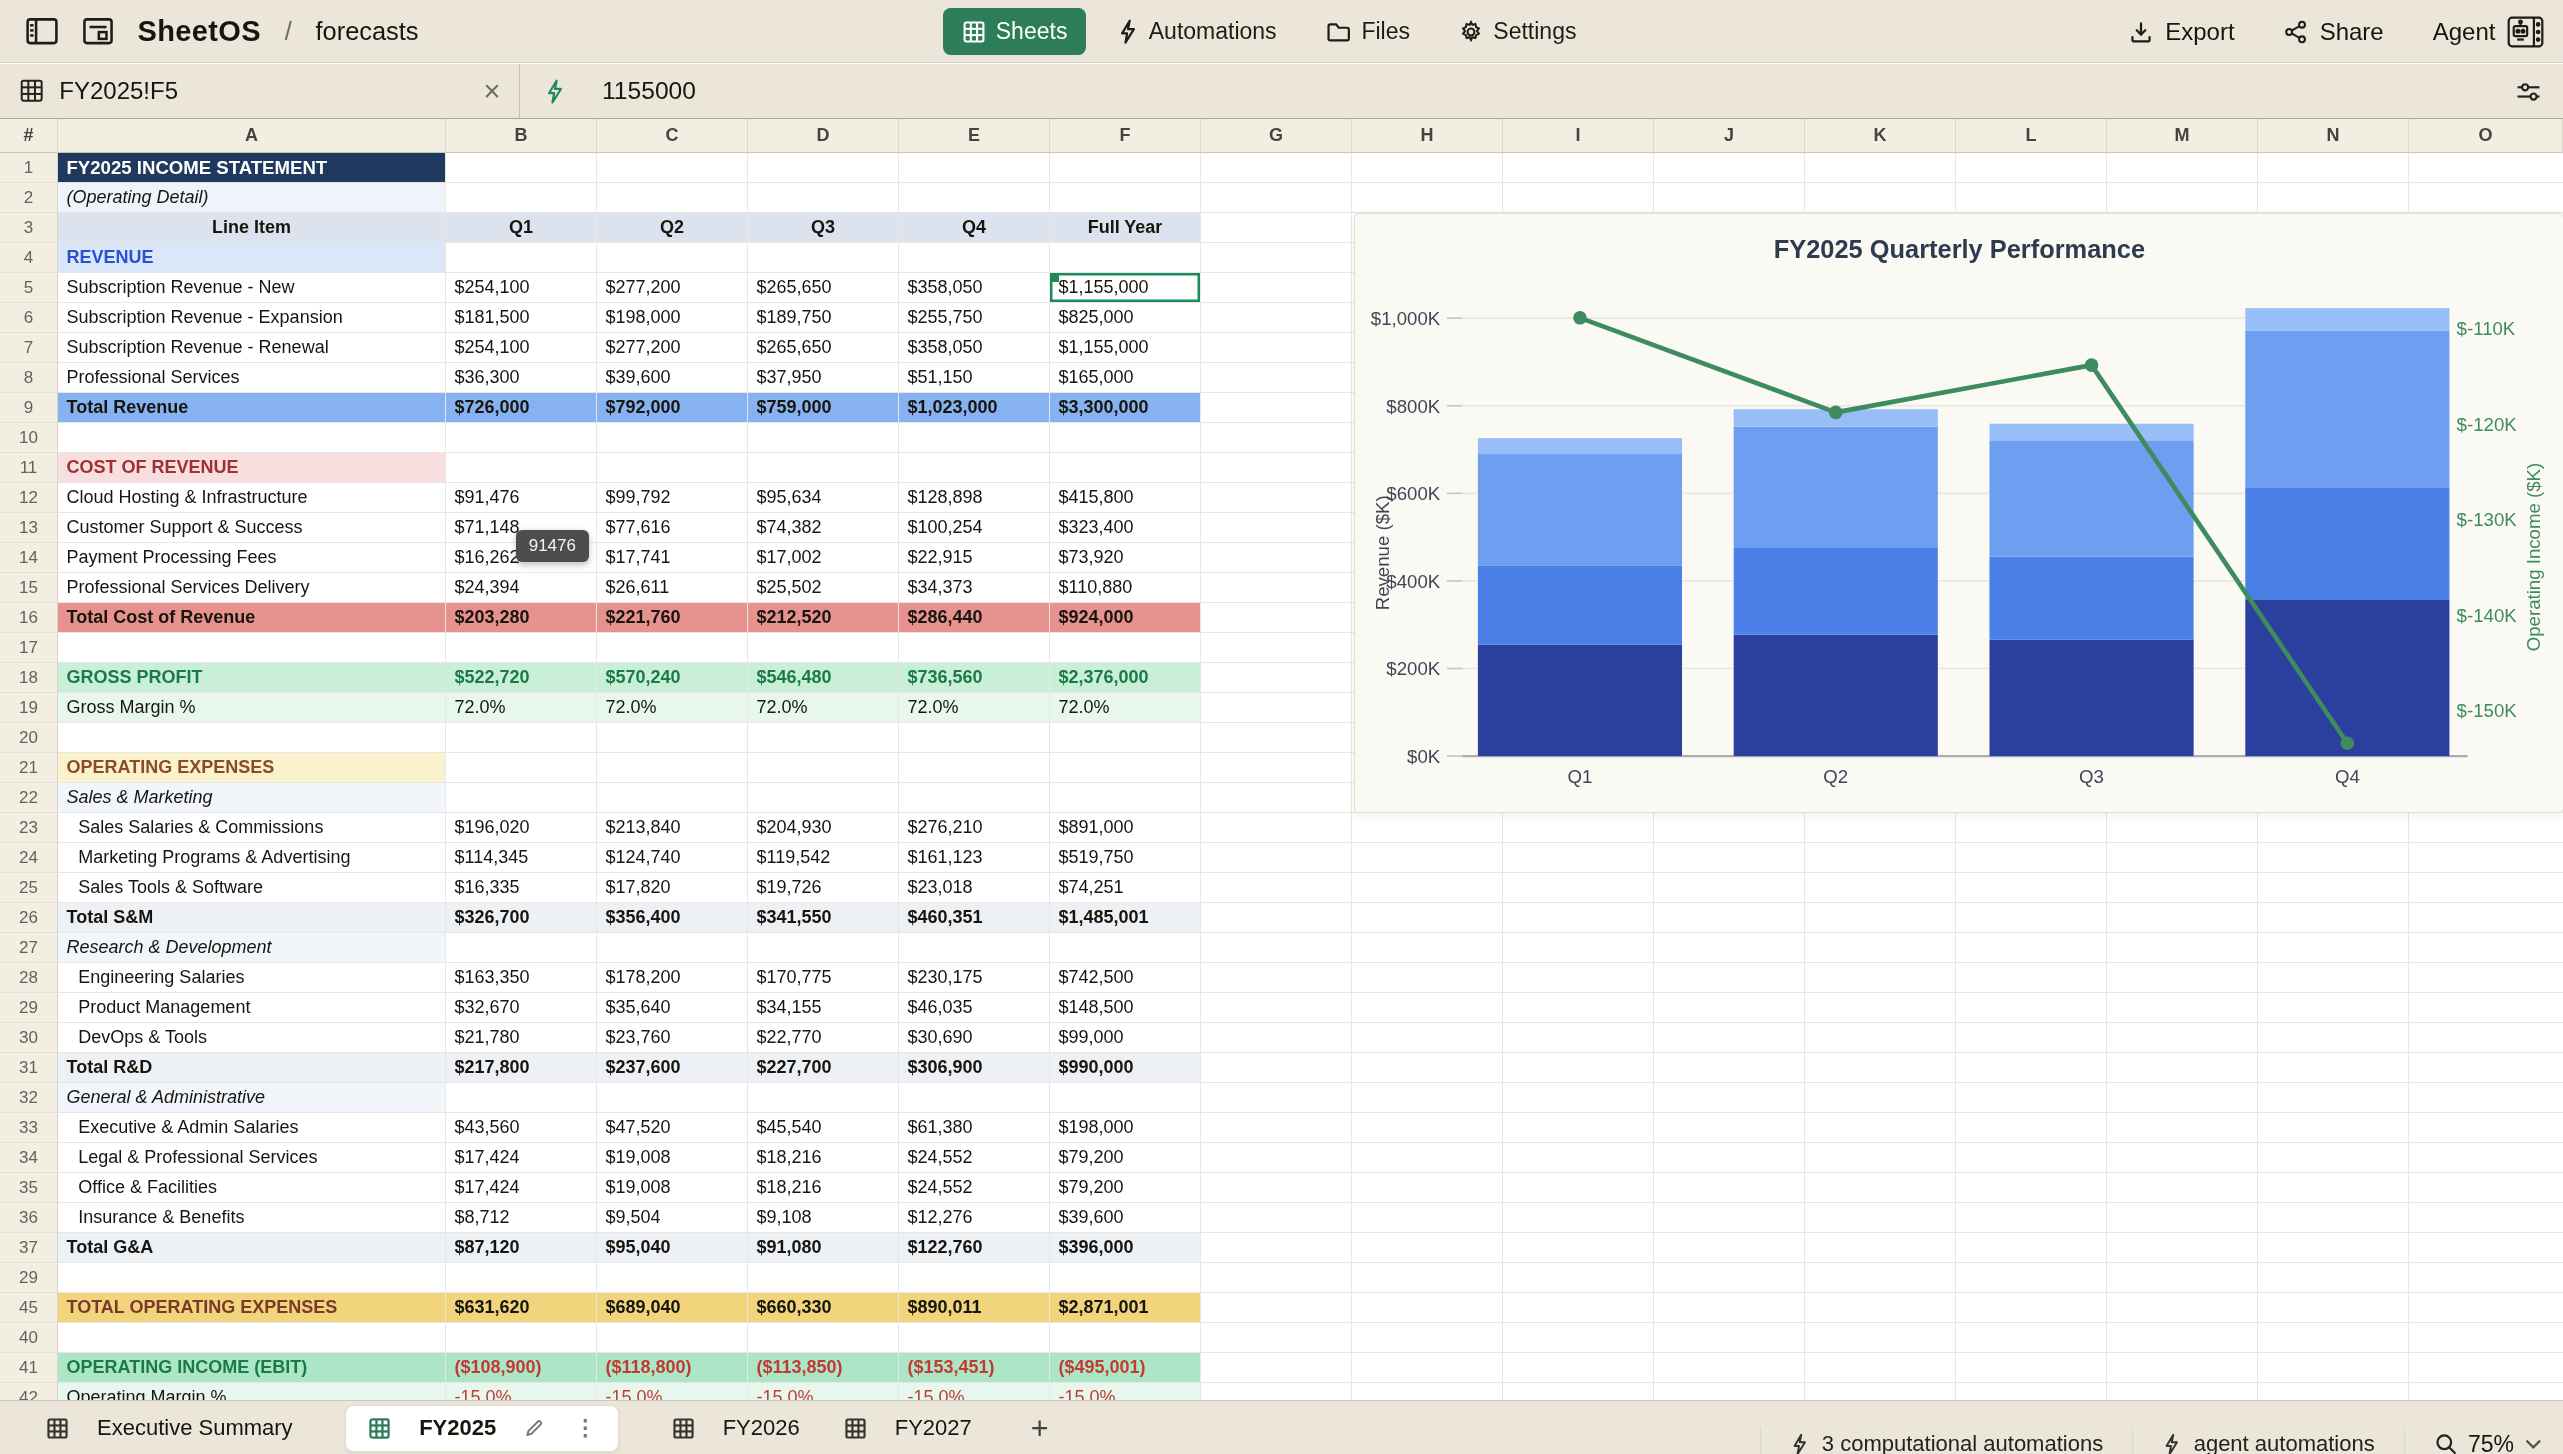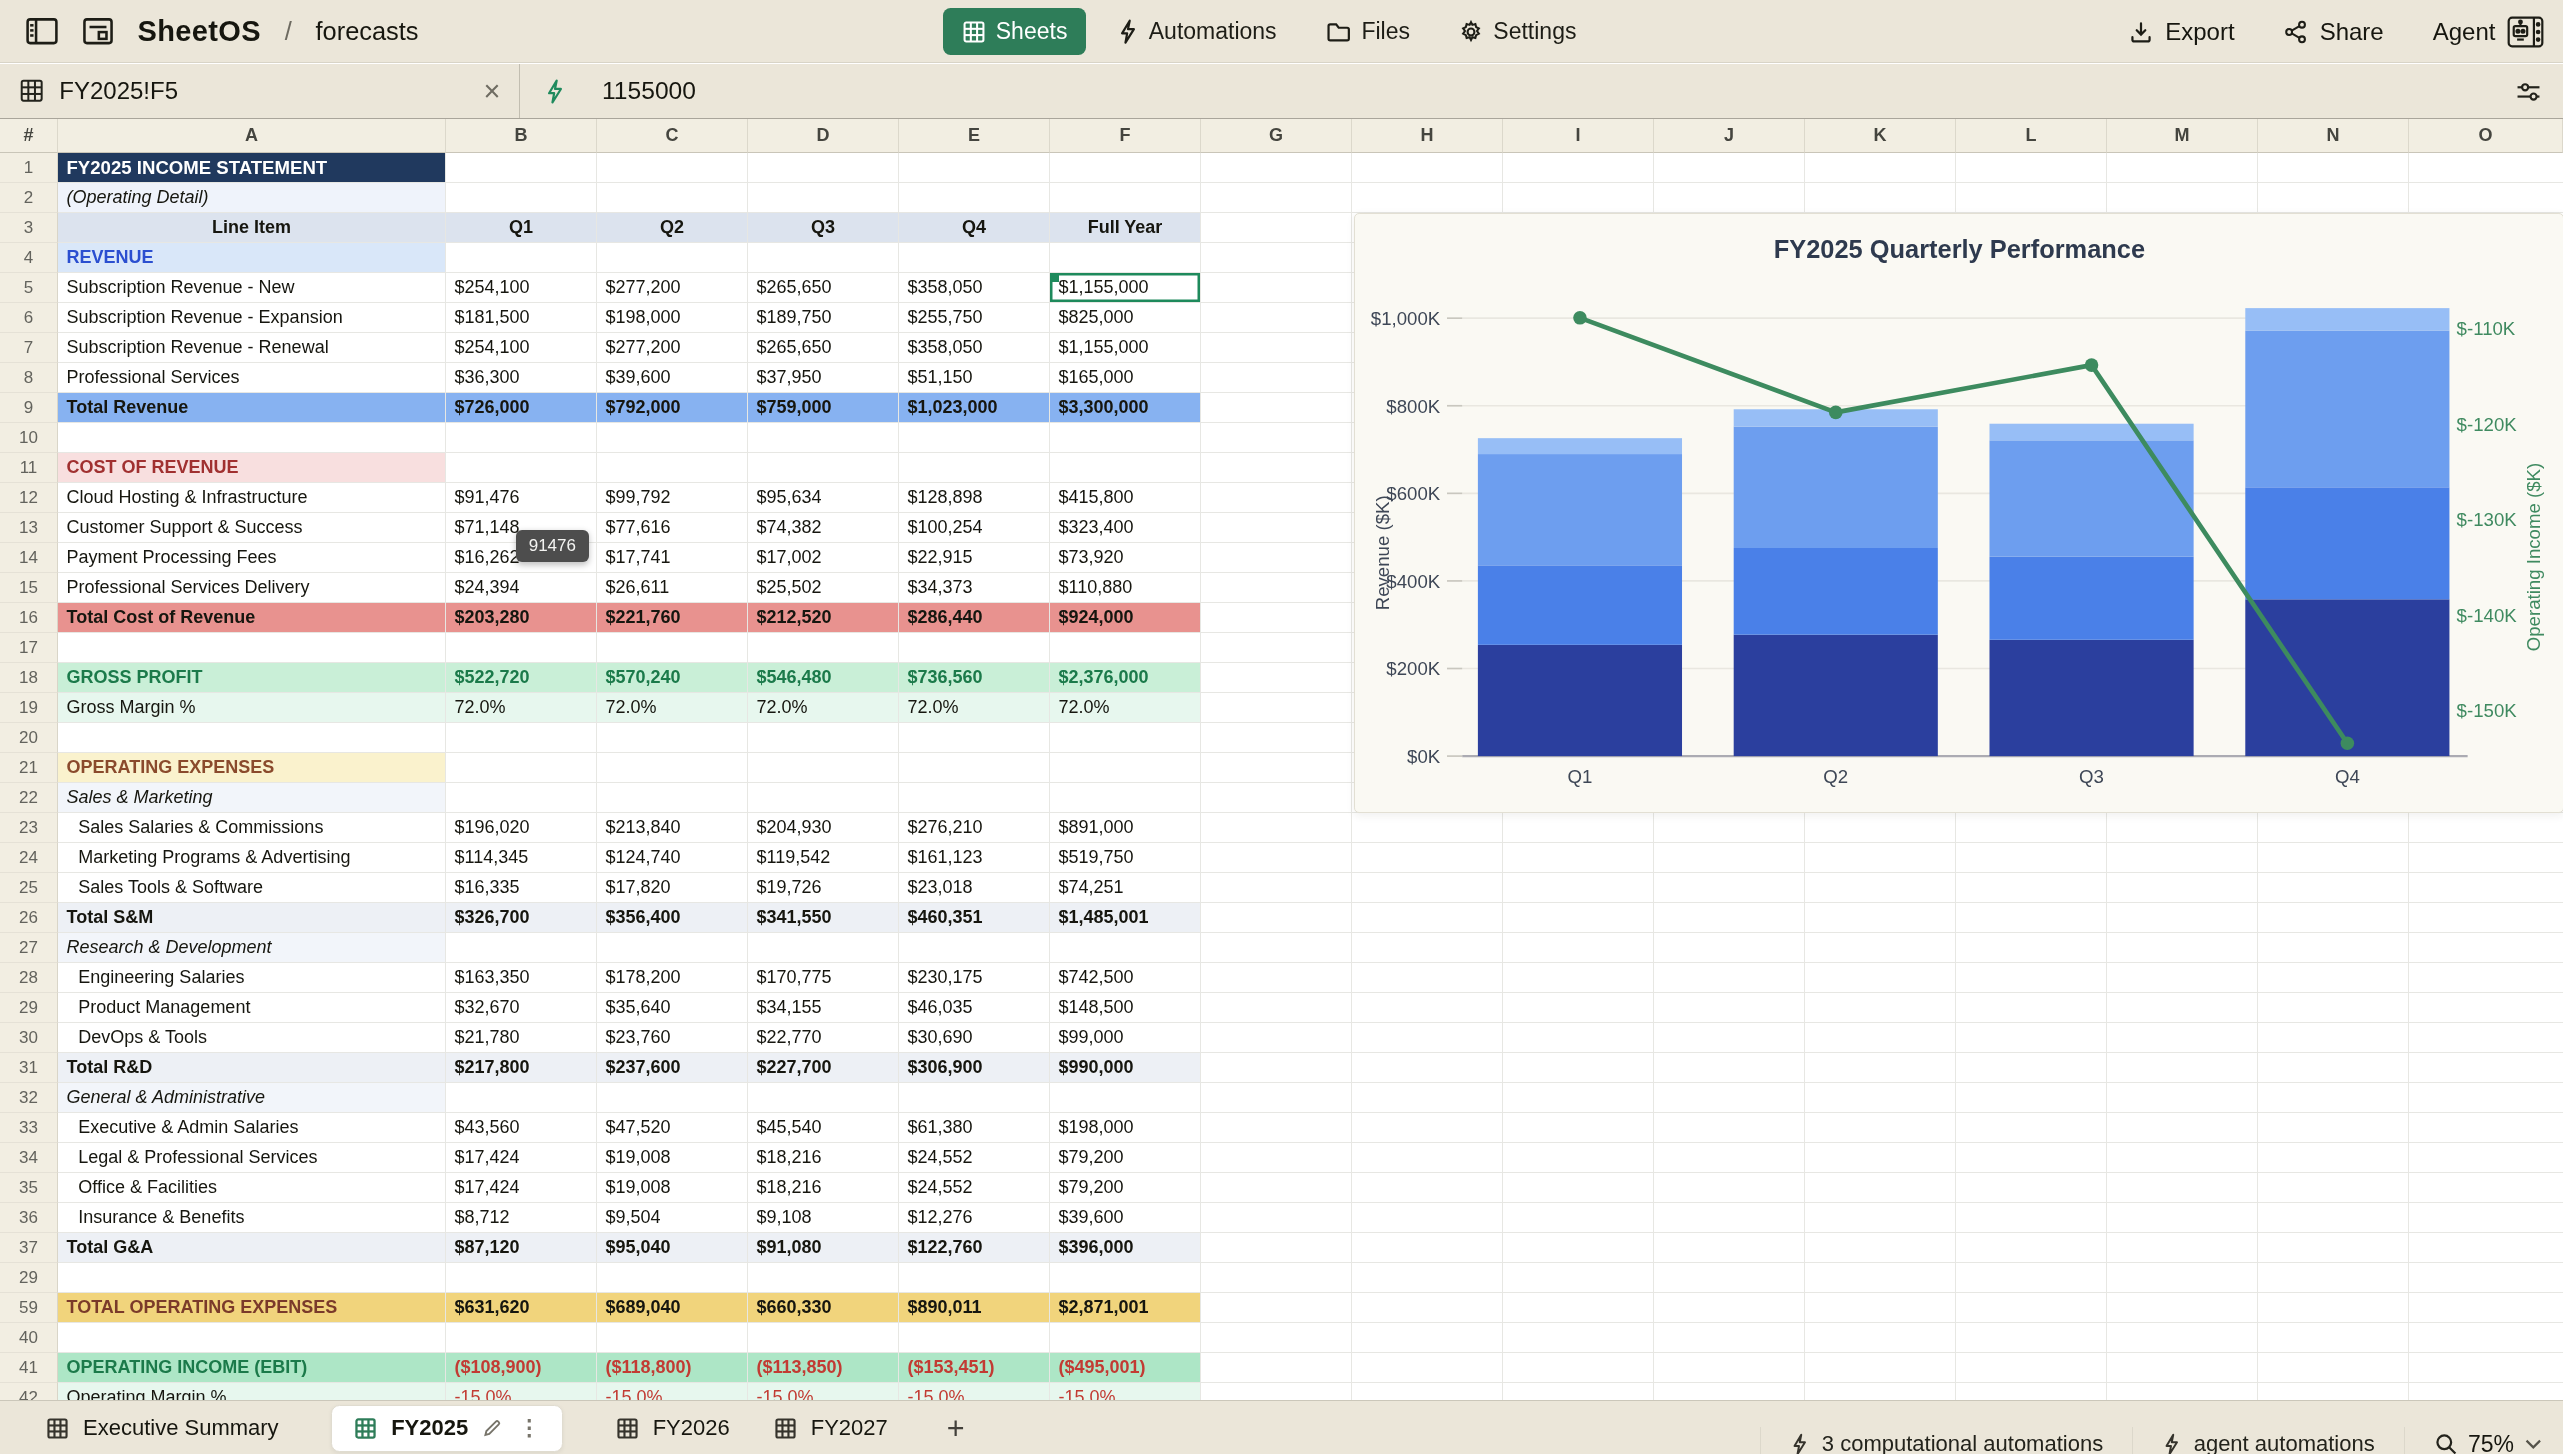--- a/index.html
+++ b/index.html
@@ -79,21 +79,21 @@
 
   
   .chart-panel { position:absolute; left:1354px; top:213px; width:1210px; height:600px; background:#FAF9F3;
     border:0.8px solid #E2DFD3; border-radius:5.1px; box-shadow:0 2.5px 8.5px rgba(40,40,30,.07); z-index:30; }
   .chart-panel svg text { font-family:"Liberation Sans", sans-serif; }
 
   
   .bottombar { position:absolute; left:0; right:0; bottom:0; height:54px; background:#EBE6D9;
     border-top:0.8px solid #CBC7BA; z-index:50; }
   .bb-left { position:absolute; left:24px; top:0; height:54px; display:flex; align-items:center; }
-  .tab { display:flex; align-items:center; gap:14px; font-size:22px; padding:0 22px; height:54px; white-space:nowrap; }
+  .tab { display:flex; align-items:center; gap:28px; font-size:22px; padding:0 22px; height:54px; white-space:nowrap; }
   .tab.active { background:#ffffff; border:0.8px solid #E0DCD0; border-radius:8.5px; height:47px; margin:0 30.5px;
     box-shadow:0 1.7px 4.2px rgba(0,0,0,.06); font-weight:bold; }
   .tab .kebab { color:#77746a; font-size:22px; letter-spacing:0; margin-left:1.7px; }
   .addtab { font-size:30.5px; color:#42403a; margin-left:37px; }
   .bb-right { position:absolute; right:20.3px; top:16px; height:54px; display:flex; align-items:center; }
   .bb-item { display:flex; align-items:center; gap:12px; font-size:22px; color:#23231c; padding:0 29px; height:34px;
     border-left:0.8px solid #DCD8CB; white-space:nowrap; }
   .bb-zoom { display:flex; align-items:center; gap:10.2px; font-size:23px; padding-left:29px; height:34px;
     border-left:0.8px solid #DCD8CB; }
 </style>
@@ -935,21 +935,21 @@
       <div class="cell cd"></div>
       <div class="cell cd"></div>
       <div class="cell cd"></div>
       <div class="cell cd"></div>
       <div class="cell cd"></div>
       <div class="cell cd"></div>
       <div class="cell cd"></div>
       <div class="cell cd last"></div>
     </div>
     <div class="grow r-total-opex">
-      <div class="rownum">59</div>
+      <div class="rownum">45</div>
       <div class="cell ca">TOTAL OPERATING EXPENSES</div>
       <div class="cell cd cf">$631,620</div>
       <div class="cell cd cf">$689,040</div>
       <div class="cell cd cf">$660,330</div>
       <div class="cell cd cf">$890,011</div>
       <div class="cell cd cf">$2,871,001</div>
       <div class="cell cd"></div>
       <div class="cell cd"></div>
       <div class="cell cd"></div>
       <div class="cell cd"></div>

